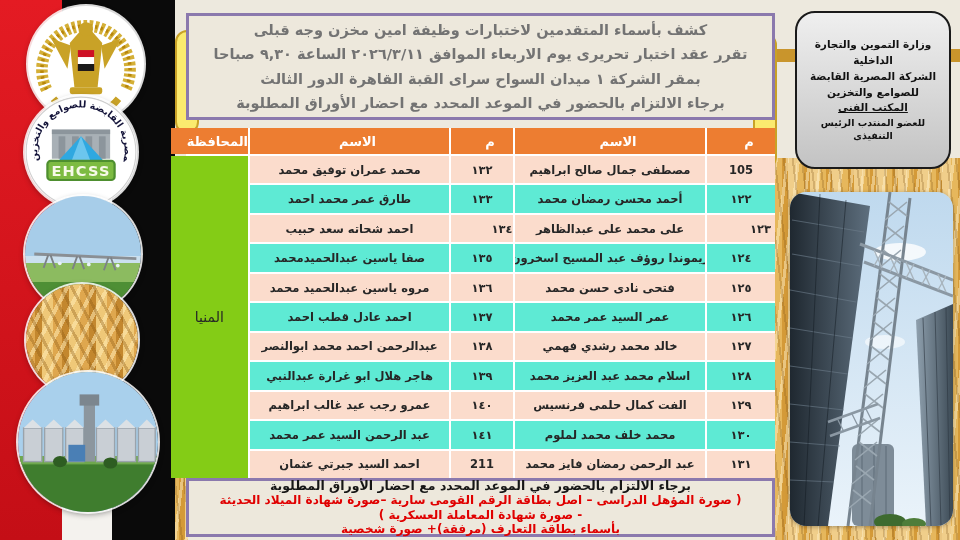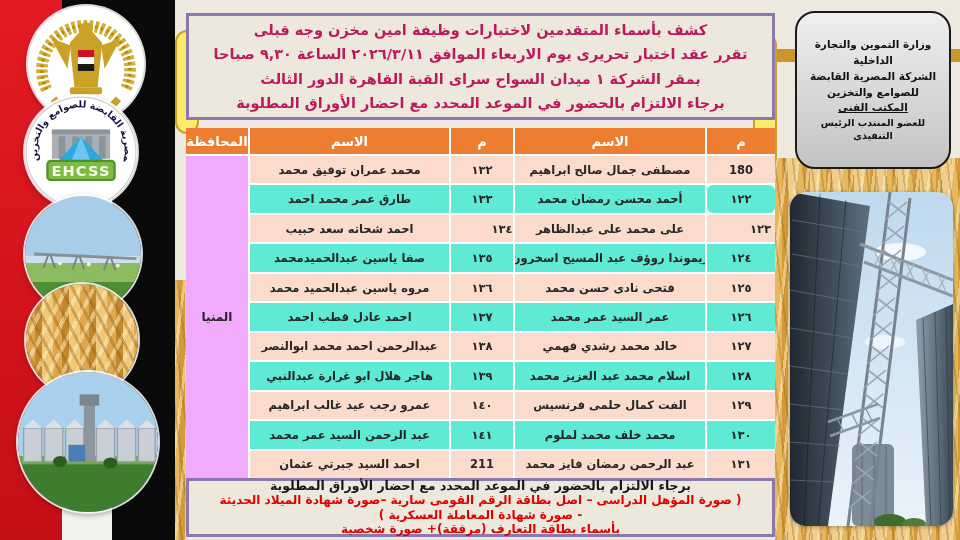--- a/index.html
+++ b/index.html
@@ -36,38 +36,38 @@
   .c4{background:
       repeating-linear-gradient(62deg,rgba(140,90,20,.35) 0 3px,rgba(0,0,0,0) 3px 10px),
       repeating-linear-gradient(118deg,rgba(255,235,180,.55) 0 4px,rgba(0,0,0,0) 4px 12px),
       repeating-linear-gradient(90deg,#DFA74E 0 9px,#C3872E 9px 16px,#EFC878 16px 27px);}
   .photo-svg{position:absolute;inset:0;width:100%;height:100%;}
 
   
   .title-box{position:absolute;left:186px;top:13px;width:589px;height:107px;box-sizing:border-box;
     background:#EDE8DC;border:3px solid #8B79AD;direction:rtl;text-align:center;
     display:flex;flex-direction:column;justify-content:center;gap:2px;z-index:3;}
-  .title-box .tl{font-size:14.5px;font-weight:bold;color:#be185d;line-height:1.55;}
+  .title-box .tl{font-size:14.5px;font-weight:bold;color:#737373;line-height:1.55;}
 
   .bottom-box{position:absolute;left:186px;top:478px;width:589px;height:59px;box-sizing:border-box;
     background:#EDE8DC;border:3px solid #8B79AD;direction:rtl;text-align:center;
     display:flex;flex-direction:column;justify-content:center;z-index:3;}
   .bottom-box .bl{font-weight:bold;line-height:1.22;}
   .bottom-box .black{color:#161616;font-size:12.5px;}
   .bottom-box .red{color:#E00000;font-size:12px;}
 
   
   .table{position:absolute;left:186px;top:128px;width:589px;height:350px;background:#FFFFFF;
     direction:rtl;display:grid;grid-template-columns:68px 190px 62px 199px 1fr;
     grid-template-rows:26px repeat(11,1fr);gap:2px;z-index:2;}
-  .hcell{background:#ED7D31;color:#fff;font-weight:bold;font-size:13px;display:flex;align-items:center;justify-content:center;}
+  .hcell{background:#ED7D31;color:#fff;font-weight:bold;font-size:13px;display:flex;align-items:center;justify-content:center;padding-left:16px;}
   .cell{display:flex;align-items:center;justify-content:center;font-weight:bold;color:#262626;font-size:11.5px;white-space:nowrap;overflow:hidden;}
   .cell.odd{background:#FBDCCC;}
   .cell.even{background:#5eead4;}
-  .gov-cell{grid-column:5;grid-row:2 / span 11;background:#f0abfc;display:flex;align-items:center;justify-content:center;font-weight:bold;font-size:12px;color:#262626;}
+  .gov-cell{grid-column:5;grid-row:2 / span 11;background:#84cc16;display:flex;align-items:center;justify-content:center;font-weight:normal;font-size:14px;color:#262626;}
 
   
   .gray-box{position:absolute;left:795px;top:11px;width:156px;height:158px;box-sizing:border-box;
     background:linear-gradient(180deg,#EFEFEF,#C3C3C3);border:2px solid #1a1a1a;border-radius:20px;
     direction:rtl;text-align:center;display:flex;flex-direction:column;justify-content:center;z-index:3;}
   .gray-box .gl{font-weight:bold;color:#111;font-size:10.5px;line-height:1.5;}
   .gray-box .gl.small{font-size:9.5px;line-height:1.4;}
   .gray-box .gl.underline{text-decoration:underline;}
 
   
@@ -175,25 +175,25 @@
     <div class="tl">بمقر الشركة ١ ميدان السواح سراى القبة القاهرة الدور الثالث</div>
     <div class="tl">برجاء الالتزام بالحضور في الموعد المحدد مع احضار الأوراق المطلوبة</div>
   </div>
 
   <div class="table" id="applicants-table">
     <div class="hcell">م</div>
     <div class="hcell">الاسم</div>
     <div class="hcell">م</div>
     <div class="hcell">الاسم</div>
     <div class="hcell">المحافظة</div>
-    <div class="cell num odd" style="grid-area: 2 / 1;">180</div>
+    <div class="cell num odd" style="grid-area: 2 / 1;">105</div>
       <div class="cell name odd" style="grid-area: 2 / 2;">مصطفى جمال صالح ابراهيم</div>
       <div class="cell num odd" style="grid-area: 2 / 3;">١٣٢</div>
       <div class="cell name odd" style="grid-area: 2 / 4;">محمد عمران توفيق محمد</div>
-      <div class="cell num even" style="grid-area: 3 / 1; border-radius: 6px;">١٢٢</div>
+      <div class="cell num even" style="grid-area: 3 / 1;">١٢٢</div>
       <div class="cell name even" style="grid-area: 3 / 2;">أحمد محسن رمضان محمد</div>
       <div class="cell num even" style="grid-area: 3 / 3;">١٣٣</div>
       <div class="cell name even" style="grid-area: 3 / 4;">طارق عمر محمد احمد</div>
       <div class="cell num odd" style="grid-area: 4 / 1; padding-left: 39px;">١٢٣</div>
       <div class="cell name odd" style="grid-area: 4 / 2;">على محمد على عبدالظاهر</div>
       <div class="cell num odd" style="grid-area: 4 / 3; padding-left: 40px;">١٣٤</div>
       <div class="cell name odd" style="grid-area: 4 / 4;">احمد شحاته سعد حبيب</div>
       <div class="cell num even" style="grid-area: 5 / 1;">١٢٤</div>
       <div class="cell name even" style="grid-area: 5 / 2;">ريموندا روؤف عبد المسيح اسخرون</div>
       <div class="cell num even" style="grid-area: 5 / 3;">١٣٥</div>

